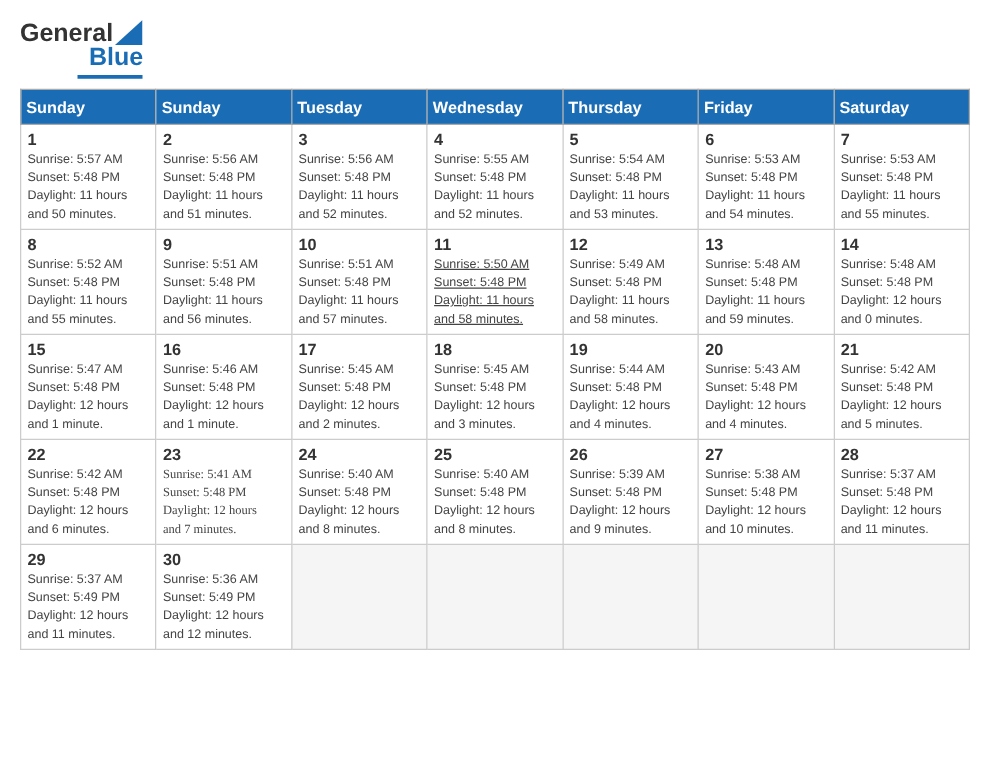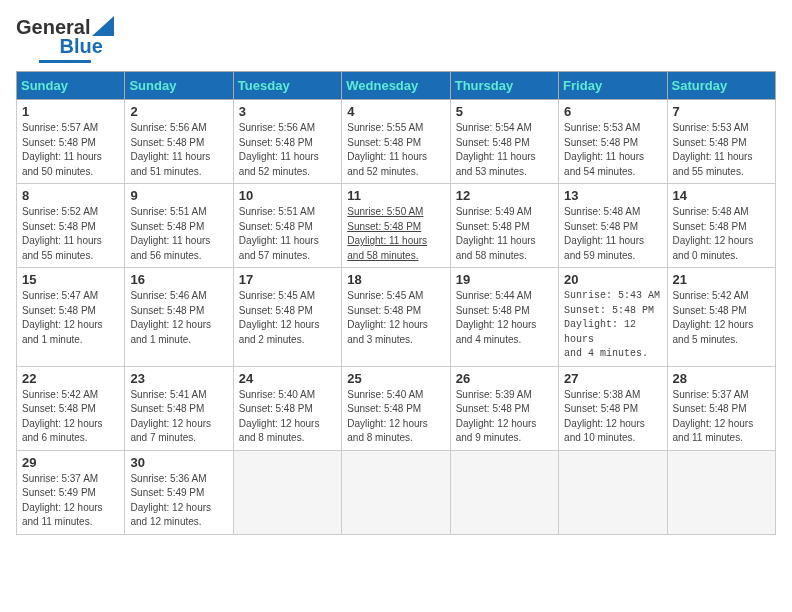--- a/index.html
+++ b/index.html
@@ -12,21 +12,21 @@
     }
     .header {
       display: flex;
       justify-content: space-between;
       align-items: flex-start;
       margin-bottom: 8px;
     }
     .logo {
       display: flex;
       flex-direction: column;
-      align-items: center;
+      align-items: flex-end;
     }
     .logo-line {
       width: 52px;
       height: 3px;
       background: #1a6db5;
       margin-top: 2px;
     }
     .title-area {
       text-align: right;
     }
@@ -39,21 +39,21 @@
       font-size: 14px;
       font-weight: normal;
       color: #555;
     }
     .calendar {
       width: 100%;
       border-collapse: collapse;
     }
     .calendar th {
       background: #1a6db5;
-      color: #5eead4;
+      color: #ffffff;
       font-size: 13px;
       padding: 6px 4px;
       text-align: left;
       border: 1px solid #aaa;
     }
     .calendar td {
       border: 1px solid #ccc;
       vertical-align: top;
       padding: 4px 5px;
       font-size: 10px;
@@ -249,21 +249,21 @@
         </td>
         <td>
           <div class="day-num">19</div>
           <div class="day-info" style="white-space: pre-line;">Sunrise: 5:44 AM
 Sunset: 5:48 PM
 Daylight: 12 hours
 and 4 minutes.</div>
         </td>
         <td>
           <div class="day-num">20</div>
-          <div class="day-info" style="white-space: pre-line; font-family: Liberation Mono, monospace;">Sunrise: 5:43 AM
+          <div class="day-info" style="white-space: pre-line;">Sunrise: 5:43 AM
 Sunset: 5:48 PM
 Daylight: 12 hours
 and 4 minutes.</div>
         </td>
         <td>
           <div class="day-num">21</div>
           <div class="day-info" style="white-space: pre-line;">Sunrise: 5:42 AM
 Sunset: 5:48 PM
 Daylight: 12 hours
 and 5 minutes.</div>
@@ -272,21 +272,21 @@
       <tr>
         <td>
           <div class="day-num">22</div>
           <div class="day-info" style="white-space: pre-line;">Sunrise: 5:42 AM
 Sunset: 5:48 PM
 Daylight: 12 hours
 and 6 minutes.</div>
         </td>
         <td>
           <div class="day-num">23</div>
-          <div class="day-info" style="white-space: pre-line;">Sunrise: 5:41 AM
+          <div class="day-info" style="white-space: pre-line; font-family: Liberation Serif, serif;">Sunrise: 5:41 AM
 Sunset: 5:48 PM
 Daylight: 12 hours
 and 7 minutes.</div>
         </td>
         <td>
           <div class="day-num">24</div>
           <div class="day-info" style="white-space: pre-line;">Sunrise: 5:40 AM
 Sunset: 5:48 PM
 Daylight: 12 hours
 and 8 minutes.</div>

